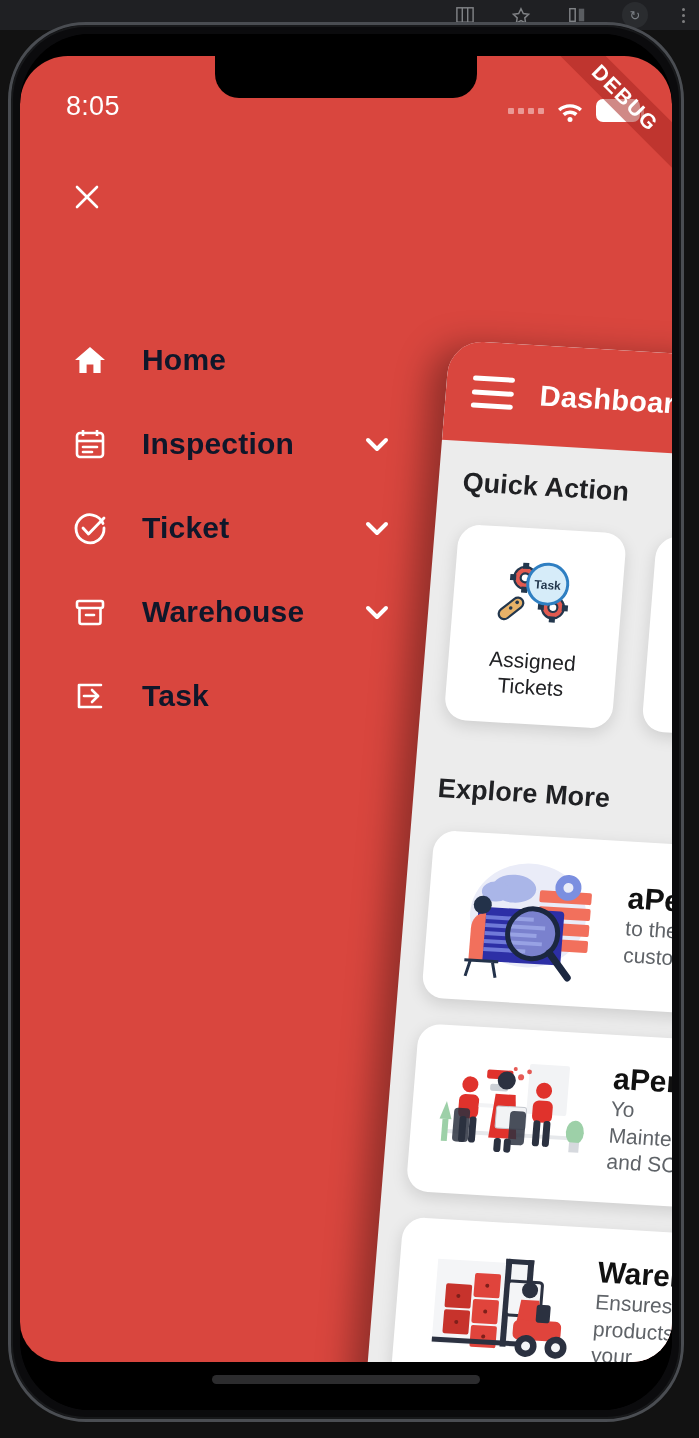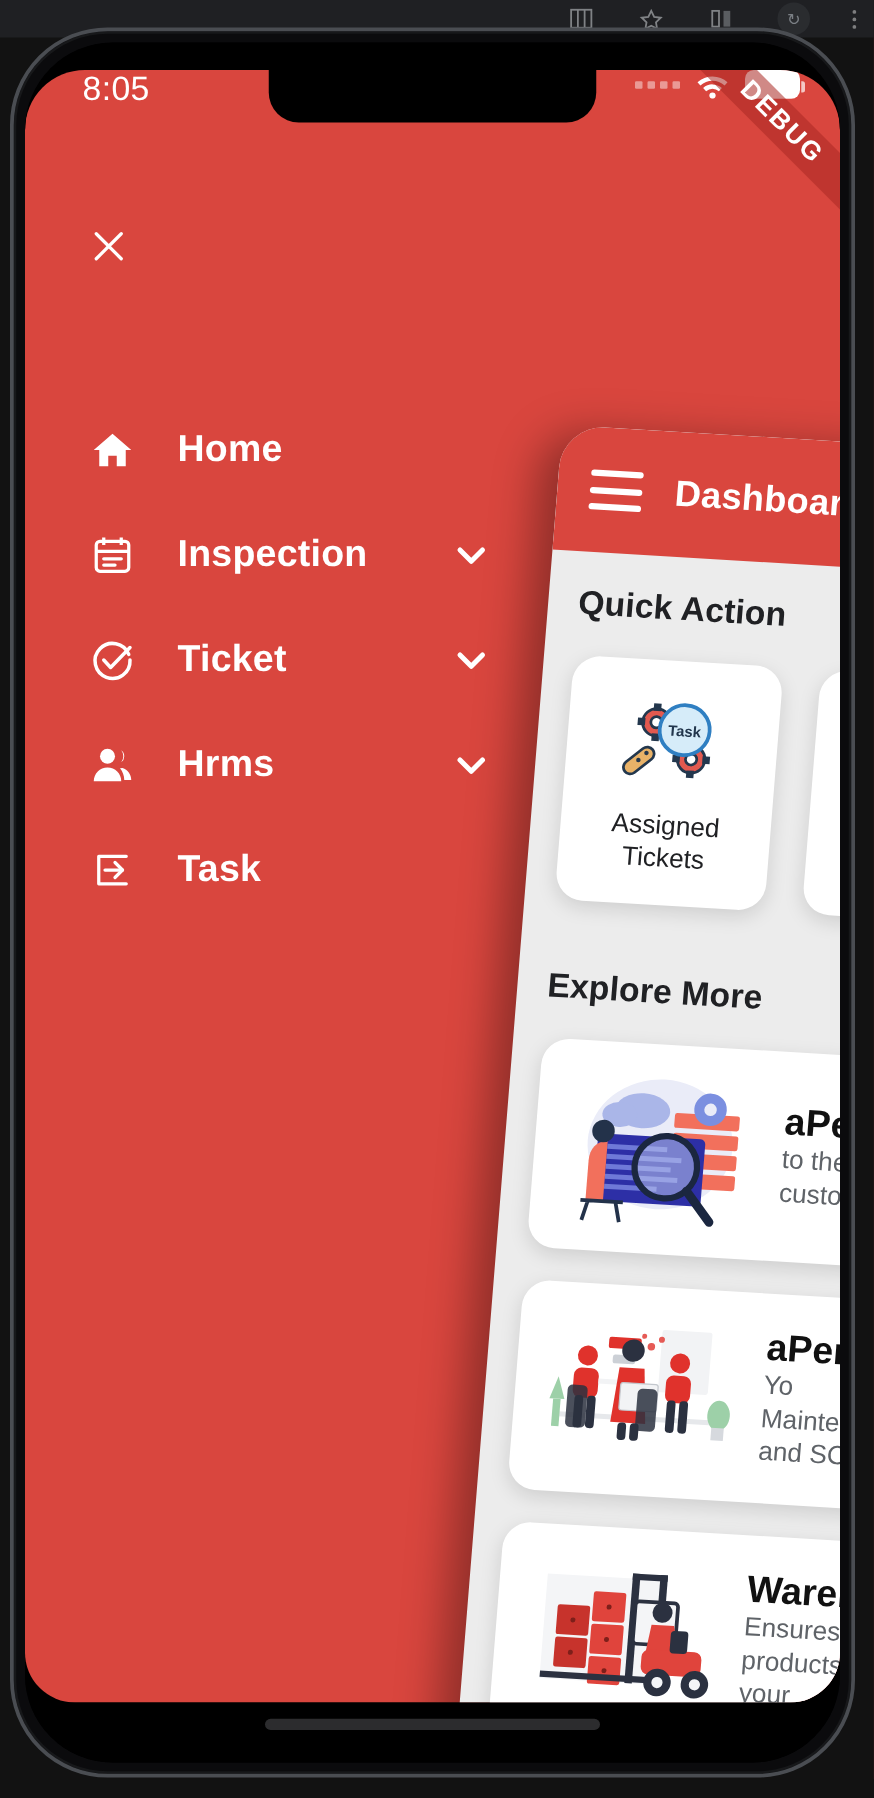--- a/index.html
+++ b/index.html
@@ -55,21 +55,21 @@
   #app-surface {
     position:absolute; left:0; top:22px; right:0; bottom:48px;
     background:#d9463e;
     border-radius:48px 48px 40px 40px;
     overflow:hidden;
   }
 
   
   #status-bar {
     position:absolute; top:0; left:0; right:0; height:66px;
-    display:flex; align-items:flex-start;
+    display:flex; align-items:flex-end;
     padding:0 32px 0 46px;
     color:#fff; z-index:6;
   }
   #status-time { font-size:27px; font-weight:500; letter-spacing:.3px; }
   #status-right { margin-left:auto; display:flex; align-items:center; gap:12px; }
   #signal-dots { display:flex; gap:4px; align-items:flex-end; }
   #signal-dots i { width:6px; height:6px; border-radius:1px; background:rgba(255,255,255,.45); display:block; }
   #wifi-icon svg { width:28px; height:22px; display:block; }
   #battery-icon {
     width:44px; height:23px; border:2.5px solid rgba(255,255,255,.85);
@@ -107,21 +107,21 @@
   }
   #close-button svg { width:36px; height:36px; display:block; }
 
   #drawer-menu {
     position:absolute; top:262px; left:0;
     width:396px; z-index:4;
   }
   .menu-item {
     display:flex; align-items:center;
     height:84px; padding:0 22px 0 48px;
-    color:#ffffff;
+    color:#0f172a;
   }
   .menu-icon { width:44px; height:44px; flex:0 0 44px; display:flex; align-items:center; justify-content:center; }
   .menu-icon svg { width:38px; height:38px; display:block; }
   .menu-label {
     margin-left:30px; font-size:30px; font-weight:700;
     letter-spacing:.2px; white-space:nowrap;
   }
   .menu-chevron { margin-left:auto; width:34px; height:34px; }
   .menu-chevron svg { width:100%; height:100%; display:block; }
   .menu-chevron.hidden { visibility:hidden; }
@@ -510,37 +510,36 @@
             </svg>
           </span>
           <span class="menu-label">Ticket</span>
           <span class="menu-chevron">
             <svg viewBox="0 0 34 34" fill="none" stroke="#fff" stroke-width="4" stroke-linecap="round" stroke-linejoin="round">
                   <polyline points="8,13 17,22 26,13"></polyline>
                 </svg>
           </span>
         </div>
 
-
         <div class="menu-item">
           <span class="menu-icon">
-            <svg viewBox="0 0 38 38" fill="#fff">
-              <circle cx="15" cy="12" r="6"></circle>
-              <path d="M4 32c0-6.1 4.9-11 11-11s11 4.9 11 11z"></path>
-              <path d="M26 7.2a6 6 0 010 9.6 7.8 7.8 0 000-9.6z"></path>
-              <path d="M27 21.4c4.1 1.3 7 5.1 7 9.6h-5.6c0-3.6-1.3-6.9-3.4-9.5z"></path>
+            <svg viewBox="0 0 38 38" fill="none" stroke="#fff" stroke-width="2.6" stroke-linejoin="round">
+              <rect x="6" y="8" width="26" height="7" rx="2"></rect>
+              <path d="M8.5 15v14a2 2 0 002 2h17a2 2 0 002-2V15"></path>
+              <line x1="15" y1="22" x2="23" y2="22" stroke-linecap="round"></line>
             </svg>
           </span>
-          <span class="menu-label">Hrms</span>
+          <span class="menu-label">Warehouse</span>
           <span class="menu-chevron">
             <svg viewBox="0 0 34 34" fill="none" stroke="#fff" stroke-width="4" stroke-linecap="round" stroke-linejoin="round">
                   <polyline points="8,13 17,22 26,13"></polyline>
                 </svg>
           </span>
         </div>
+
 
         <div class="menu-item">
           <span class="menu-icon">
             <svg viewBox="0 0 38 38" fill="none" stroke="#fff" stroke-width="2.6" stroke-linecap="round" stroke-linejoin="round">
               <path d="M30 8h-22v22h22"></path>
               <line x1="13" y1="19" x2="27" y2="19"></line>
               <polyline points="21,13 27,19 21,25"></polyline>
             </svg>
           </span>
           <span class="menu-label">Task</span>

